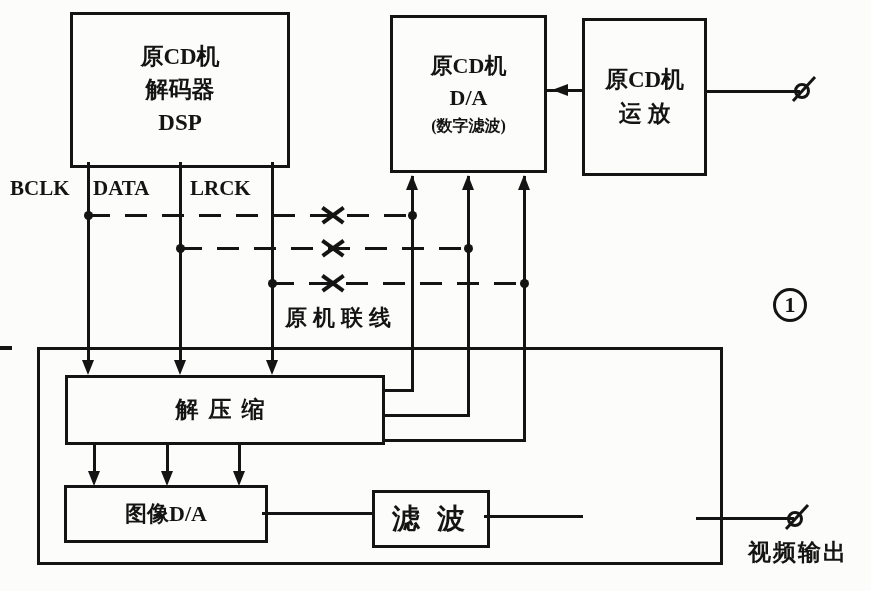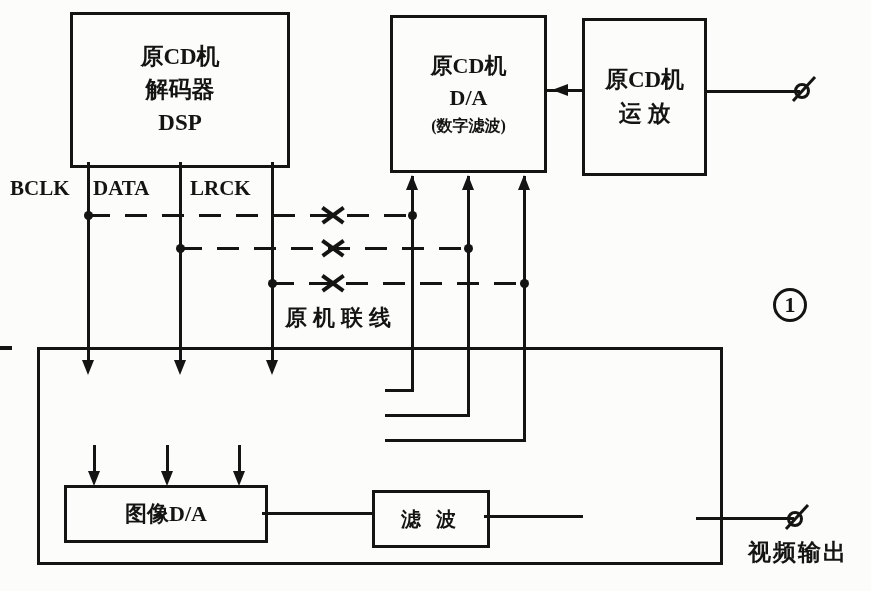--- a/index.html
+++ b/index.html
@@ -93,39 +93,42 @@
   <div class="dot" style="left:408px;top:211px;"></div>
   <div class="dot" style="left:464px;top:244px;"></div>
   <div class="dot" style="left:520px;top:279px;"></div>
 
   <div class="lbl" style="left:285px;top:303px;font-size:22px;letter-spacing:6px;">原机联线</div>
 
   <div class="circled" style="left:773px;top:288px;width:28px;height:28px;font-size:22px;">1</div>
 
   <div class="box" style="left:37px;top:347px;width:680px;height:212px;border-width:3px;"></div>
 
+  <div class="box" style="left:65px;top:375px;width:314px;height:64px;font-size:23px;letter-spacing:10px;">
+    <div class="bl">解压缩</div>
+  </div>
 
   <div class="hl" style="left:385px;top:389px;width:29px;"></div>
   <div class="hl" style="left:385px;top:414px;width:85px;"></div>
   <div class="hl" style="left:385px;top:439px;width:141px;"></div>
 
   <div class="vl" style="left:93px;top:445px;height:30px;"></div>
   <div class="vl" style="left:166px;top:445px;height:30px;"></div>
   <div class="vl" style="left:238px;top:445px;height:30px;"></div>
   <div class="arr down" style="left:88px;top:471px;"></div>
   <div class="arr down" style="left:161px;top:471px;"></div>
   <div class="arr down" style="left:233px;top:471px;"></div>
 
   <div class="box" style="left:64px;top:485px;width:198px;height:52px;font-size:22px;">
     <div class="bl">图像D/A</div>
   </div>
 
   <div class="hl" style="left:262px;top:512px;width:110px;"></div>
 
-  <div class="box" style="left:372px;top:490px;width:112px;height:52px;font-size:20px;letter-spacing:5px;">
+  <div class="box" style="left:372px;top:490px;width:112px;height:52px;font-size:28px;letter-spacing:5px;">
     <div class="bl">滤 波</div>
   </div>
 
   <div class="hl" style="left:484px;top:515px;width:99px;"></div>
 
 
   <div class="hl" style="left:696px;top:517px;width:98px;"></div>
   <svg style="position:absolute;left:782px;top:501px;" width="30" height="30" viewBox="0 0 30 30">
     <circle cx="13" cy="18" r="6.5" fill="none" stroke-width="3"></circle>
     <line x1="4" y1="28" x2="26" y2="4" stroke-width="3"></line>

